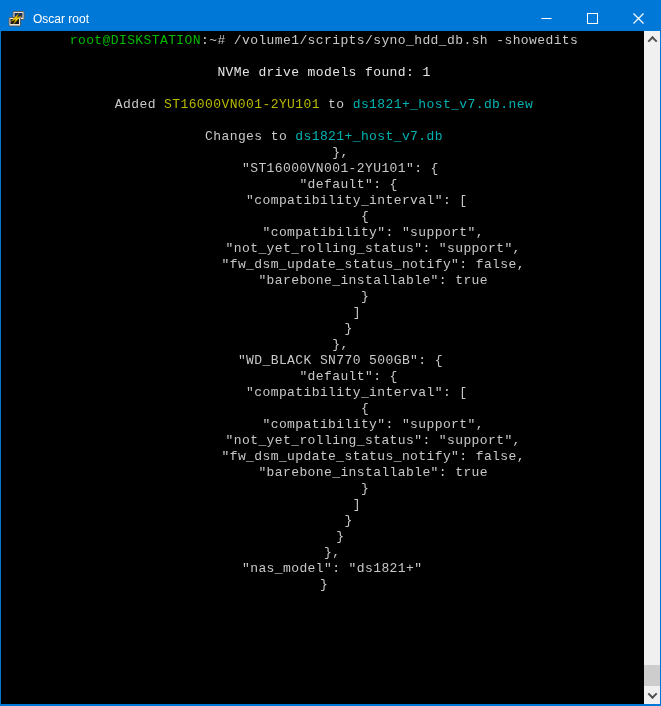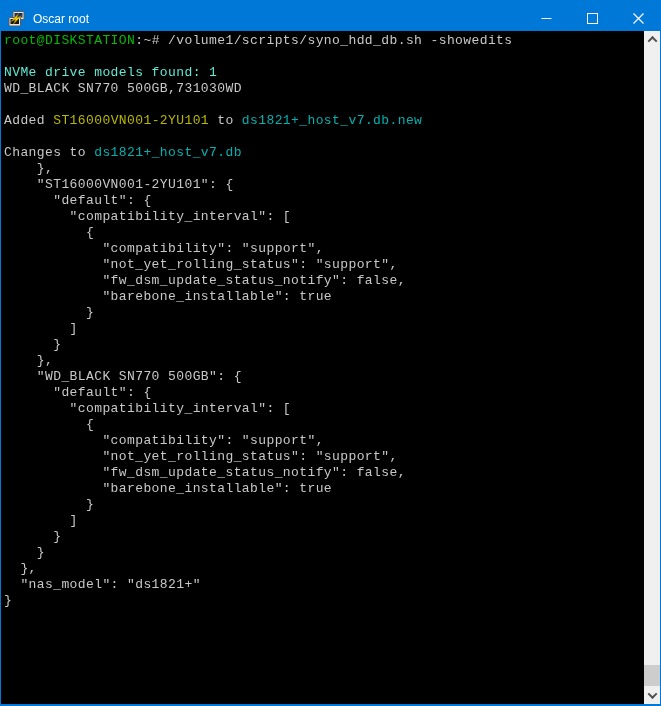--- a/index.html
+++ b/index.html
@@ -26,20 +26,21 @@
   }
   .controls { display:flex; height:100%; flex:0 0 auto; }
   .ctrl-btn {
     width:46px; height:100%;
     display:flex; align-items:center; justify-content:center;
     background:transparent; border:none; cursor:default;
   }
   .term-area {
     position:absolute; top:31px; left:0; right:0; bottom:0;
     display:flex;
+    text-align:center;
   }
   .term-output {
     flex:1 1 auto; background:var(--background,#000);
     padding:2px 0 0 3px; overflow:hidden;
   }
   .term-line {
     white-space:pre;
     font-family:"Liberation Mono", monospace;
     font-size:13px; line-height:16px; height:16px;
     letter-spacing:0.4px;
@@ -106,22 +107,21 @@
             <path d="M0.5 0.5 L10.5 10.5 M10.5 0.5 L0.5 10.5" stroke="#ffffff" stroke-width="1.2"></path>
           </svg>
       </button>
     </span>
   </div>
 
   <div class="term-area">
     <div class="term-output">
         <div class="term-line"><span style="color: rgb(0, 187, 0);">root@DISKSTATION</span><span style="color: rgb(200, 200, 200);">:~# /volume1/scripts/syno_hdd_db.sh -showedits</span></div>
         <div class="term-line"></div>
-        <div class="term-line"><span style="color: #5eead4;">NVMe drive models found: 1</span></div>
-        <div class="term-line"><span style="color: rgb(200, 200, 200);">WD_BLACK SN770 500GB,731030WD</span></div>
+        <div class="term-line"><span style="color: #e5e5e5;">NVMe drive models found: 1</span></div>
         <div class="term-line"></div>
         <div class="term-line"><span style="color: rgb(200, 200, 200);">Added </span><span style="color: rgb(184, 184, 0);">ST16000VN001-2YU101</span><span style="color: rgb(200, 200, 200);"> to </span><span style="color: rgb(0, 177, 177);">ds1821+_host_v7.db.new</span></div>
         <div class="term-line"></div>
         <div class="term-line"><span style="color: rgb(200, 200, 200);">Changes to </span><span style="color: rgb(0, 177, 177);">ds1821+_host_v7.db</span></div>
         <div class="term-line"><span style="color: rgb(200, 200, 200);">    },</span></div>
         <div class="term-line"><span style="color: rgb(200, 200, 200);">    "ST16000VN001-2YU101": {</span></div>
         <div class="term-line"><span style="color: rgb(200, 200, 200);">      "default": {</span></div>
         <div class="term-line"><span style="color: rgb(200, 200, 200);">        "compatibility_interval": [</span></div>
         <div class="term-line"><span style="color: rgb(200, 200, 200);">          {</span></div>
         <div class="term-line"><span style="color: rgb(200, 200, 200);">            "compatibility": "support",</span></div>

